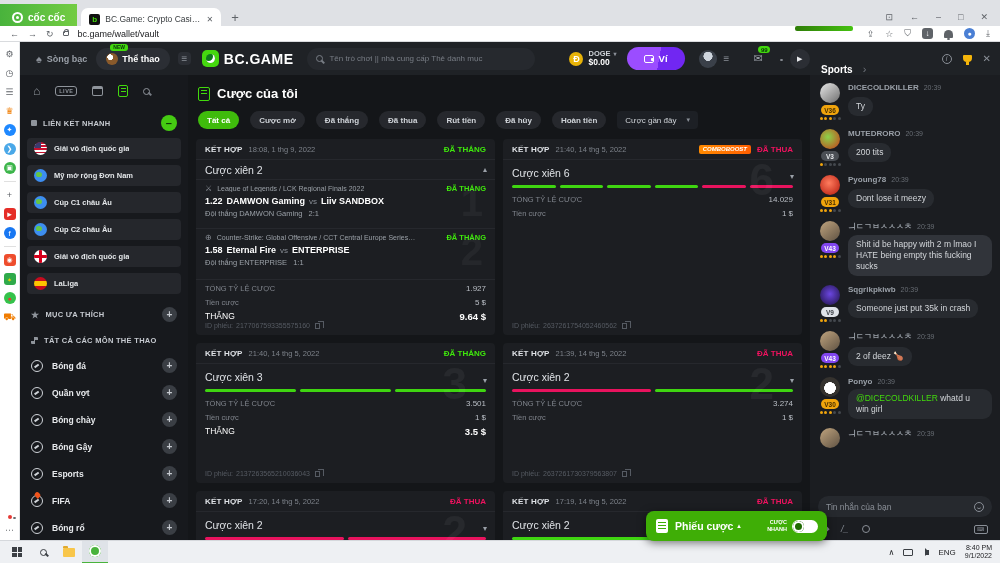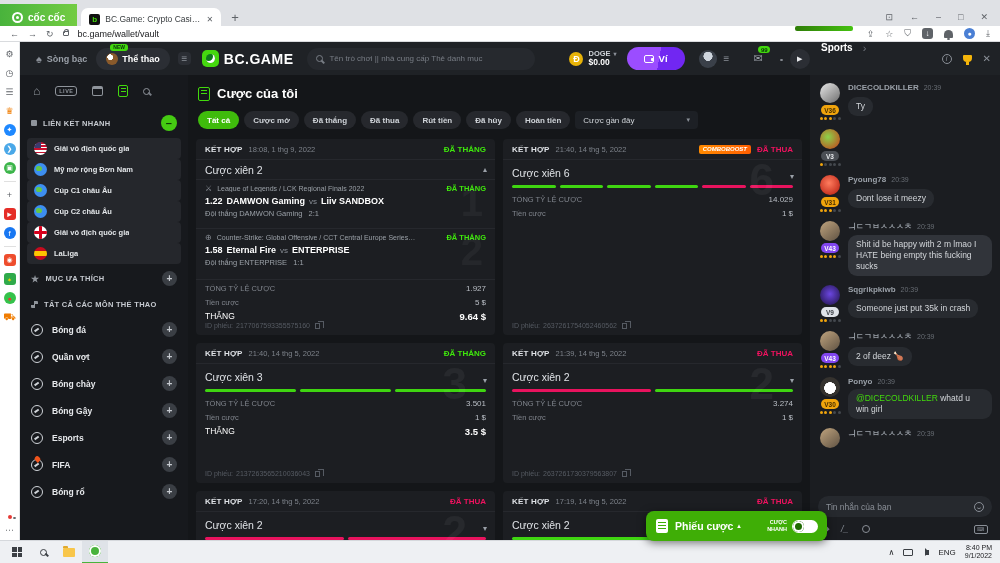--- a/index.html
+++ b/index.html
@@ -61,21 +61,21 @@
   .doge-r2{color:#fff;font-size:8.5px;font-weight:bold}
   .vi-btn{margin-left:10px;height:23px;min-width:58px;border-radius:12px;background:linear-gradient(100deg,#9b4dff 55%,#7127f2 55%);display:flex;align-items:center;justify-content:center;gap:5px;color:#fff;font-size:9.5px;font-weight:bold}
   .wallet-ic{width:10px;height:8px;border:1px solid #fff;border-radius:2px;position:relative}
   .wallet-ic:after{content:"";position:absolute;right:-1px;top:2px;width:3px;height:3px;background:#fff;border-radius:1px}
   .nv-avatar{margin-left:14px;width:18px;height:18px;border-radius:50%;background:radial-gradient(circle at 50% 35%,#cfd6de 30%,#3a4049 32%)}
   .nv-list{margin-left:7px;color:#8a8f97;font-size:10px}
   .nv-mail{margin-left:24px;position:relative;color:#9aa0a8;font-size:11px}
   .mail-badge{position:absolute;top:-6px;left:5px;background:#42d90d;color:#06300a;font-size:6px;font-weight:bold;border-radius:5px;padding:0.5px 2.5px}
   .nv-bell{margin-left:14px}
   .send-circ{margin-left:13px;width:20px;height:20px;border-radius:50%;background:#2b2e34;display:flex;align-items:center;justify-content:center;color:#e8eaed;font-size:7px}
-  .nav-sports{position:absolute;left:801px;top:0;height:33px;display:flex;align-items:flex-start;gap:10px}
+  .nav-sports{position:absolute;left:801px;top:0;height:33px;display:flex;align-items:flex-end;gap:10px}
   .nav-sports b{color:#fff;font-size:10px}
   .nav-sports .chev{color:#6f747c;font-size:11px}
   .nav-right{position:absolute;right:9px;top:0;height:33px;display:flex;align-items:center;gap:11px}
   .info-c{width:10px;height:10px;border:1px solid #8a8f97;border-radius:50%;color:#8a8f97;font-size:7px;display:flex;align-items:center;justify-content:center;font-style:italic}
   .trophy{width:9px;height:7px;background:#f5b50a;border-radius:1px 1px 4px 4px;position:relative}
   .trophy:after{content:"";position:absolute;left:3px;bottom:-3px;width:3px;height:3px;background:#f5b50a}
   .nv-x{color:#8a8f97;font-size:10px}
   .chat-tab-ind{position:absolute;left:795px;top:26px;width:58px;height:5px;border-radius:2px;background:linear-gradient(90deg,#2f7d08,#45c210)}
 
   
@@ -85,21 +85,21 @@
   .live-b{border:1px solid #8f949b;border-radius:3px;font-size:5.5px;font-weight:bold;padding:1px 3px;letter-spacing:0.5px}
   .cal{width:11px;height:10px;border:1px solid #8f949b;border-top:3px solid #8f949b;border-radius:2px}
   .doc-g{width:10px;height:12px;border:1.5px solid #42d90d;border-radius:2px;position:relative}
   .doc-g:after{content:"";position:absolute;left:1.5px;top:2px;width:5px;height:5px;background:repeating-linear-gradient(180deg,#42d90d 0 1px,transparent 1px 2.5px)}
   .sec{display:flex;align-items:center;gap:6px;color:#c6cad0;font-size:7.5px;font-weight:bold;letter-spacing:0.3px;padding:7px 4px}
   .sec .sq{width:6px;height:6px;background:#8f949b;border-radius:1px}
   .sec .star{color:#8f949b;font-size:9px}
   .sec .grid4{width:7px;height:7px;background:conic-gradient(#8f949b 90deg,transparent 90deg 180deg,#8f949b 180deg 270deg,transparent 270deg);border-radius:1px}
   .minus-c{margin-left:auto;width:16px;height:16px;border-radius:50%;background:#45cb12;color:#0a3505;font-size:11px;font-weight:bold;display:flex;align-items:center;justify-content:center;line-height:0}
   .plus-c{margin-left:auto;width:15px;height:15px;border-radius:50%;background:#3a3e44;color:#c6cad0;font-size:10px;display:flex;align-items:center;justify-content:center;line-height:0}
-  .qitem{height:21px;background:#25272c;border-radius:4px;display:flex;align-items:center;gap:7px;padding:0 7px;}
+  .qitem{height:21px;background:#25272c;border-radius:4px;display:flex;align-items:center;gap:7px;padding:0 7px;margin-bottom:6px}
   .qitem span{color:#e3e6e9;font-size:7.5px;font-weight:bold;white-space:nowrap;overflow:hidden;text-overflow:ellipsis}
   .flg{width:13px;height:13px;border-radius:50%;flex:none;overflow:hidden;position:relative}
   .f-us{background:repeating-linear-gradient(180deg,#c8102e 0 1.6px,#fff 1.6px 3.2px)}
   .f-us:after{content:"";position:absolute;left:0;top:0;width:7px;height:6px;background:#3c3b6e}
   .f-gl{background:#3d8ef0}
   .f-gl:after{content:"";position:absolute;left:2px;top:3px;width:6px;height:5px;background:#64c646;border-radius:40% 60% 50% 50%}
   .f-en{background:linear-gradient(#fff,#fff) , #fff}
   .f-en:before{content:"";position:absolute;left:0;top:5px;width:13px;height:3px;background:#d6001c}
   .f-en:after{content:"";position:absolute;left:5px;top:0;width:3px;height:13px;background:#d6001c}
   .f-es{background:linear-gradient(180deg,#c60b1e 0 27%,#ffc400 27% 73%,#c60b1e 73%)}
@@ -107,21 +107,21 @@
   .sp-ic{width:12px;height:12px;border-radius:50%;border:1.5px solid #cfd3d8;position:relative;flex:none}
   .sp-ic:after{content:"";position:absolute;left:2px;top:4px;width:5px;height:1.5px;background:#cfd3d8;transform:rotate(-35deg)}
   .fifa-fl{position:absolute;left:3px;top:-4px;width:5px;height:6px;background:#f0541c;border-radius:50% 50% 50% 0;transform:rotate(-45deg)}
 
   
   #main{position:absolute;left:188px;top:75px;width:622px;height:465px;background:#141619;padding:9px 8px 0;overflow:hidden}
   .m-head{display:flex;align-items:center;gap:7px;padding:2px 2px 8px}
   .m-doc{width:12px;height:14px;border:1.5px solid #42d90d;border-radius:2px;position:relative}
   .m-doc:after{content:"";position:absolute;left:1.5px;top:2.5px;width:6px;height:6px;background:repeating-linear-gradient(180deg,#42d90d 0 1px,transparent 1px 2.8px)}
   .m-title{color:#fff;font-size:13px;font-weight:bold}
-  .filters{display:flex;align-items:center;gap:5px;padding:2px 2px 10px}
+  .filters{display:flex;align-items:center;gap:11px;padding:2px 2px 10px}
   .fpill{height:18px;border-radius:10px;background:#26282d;color:#cfd3d8;font-size:8px;font-weight:bold;display:flex;align-items:center;padding:0 9px;white-space:nowrap}
   .fpill.on{background:#3fbb0c;color:#fff}
   .sortdd{margin-left:auto;margin-right:102px;width:130px;height:18px;background:#1d2025;border-radius:4px;color:#cfd3d8;font-size:8px;display:flex;align-items:center;justify-content:space-between;padding:0 8px}
   .sortdd .cd{color:#8a8f97;font-size:7px}
   .grid{display:grid;grid-template-columns:1fr 1fr;grid-template-rows:196px 140px 140px;gap:8px}
   .card{background:#1c1e22;border-radius:4px;position:relative;display:flex;flex-direction:column;overflow:hidden}
   .chead{height:20px;display:flex;align-items:center;gap:6px;padding:0 9px;flex:none}
   .chead .ct{color:#dfe2e6;font-size:8px;font-weight:bold;letter-spacing:0.2px}
   .chead .tm{color:#7d828a;font-size:7.5px}
   .chead .sp{margin-left:auto;display:flex;align-items:center;gap:6px}
@@ -705,20 +705,27 @@
           <span class="av av3"></span>
           <span class="vb vb-g">V3</span>
           <span class="dots">
               <i class="dot f"></i>
               <i class="dot"></i>
               <i class="dot"></i>
               <i class="dot"></i>
               <i class="dot"></i>
             </span>
         </div>
+        <div class="mbody">
+          <div class="mname">
+              <b>MUTEDRORO</b>
+              <span>20:39</span>
+            </div>
+          <span class="bub">200 tits</span>
+        </div>
       </div>
 
       <div class="msg">
         <div class="mleft">
           <span class="av av4"></span>
           <span class="vb vb-y">V31</span>
           <span class="dots">
               <i class="dot f"></i>
               <i class="dot f"></i>
               <i class="dot f"></i>

